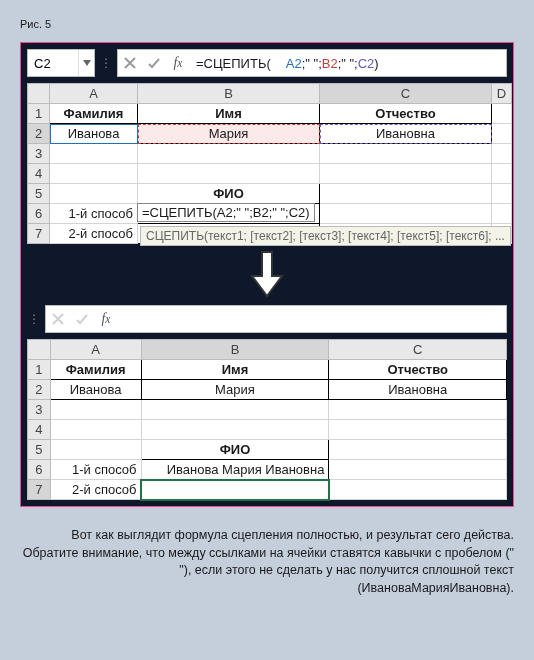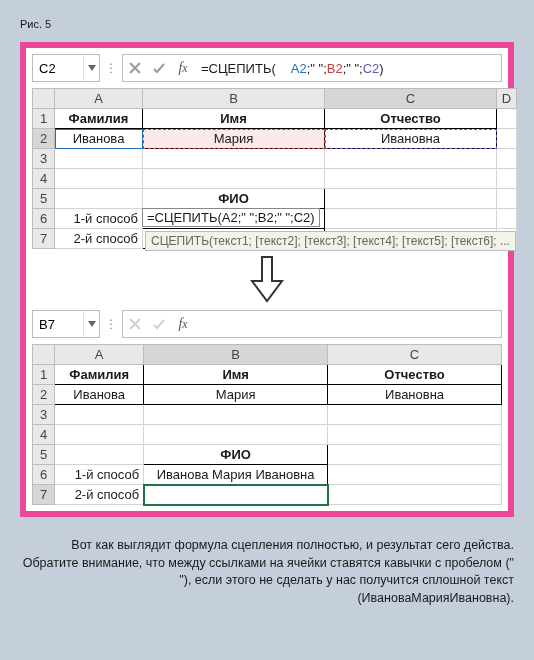--- a/index.html
+++ b/index.html
@@ -7,22 +7,22 @@
     background: #c5cfdc;
     font-family: "Segoe UI", Arial, sans-serif;
     width: 534px;
     height: 660px;
     padding: 18px 20px;
     font-size: 12px;
     color: #1a1a1a;
   }
   .caption { font-size: 11px; margin-bottom: 12px; }
   .panel {
-    background: #ffffff;
-    border: 6px solid #ec4899;
+    background: #0f172a;
+    border: 1px solid #ec4899;
     width: 494px;
   }
   .panel-inner { padding: 6px; }
   .formula-bar {
     display: flex;
     align-items: stretch;
     gap: 4px;
     height: 28px;
     margin-bottom: 6px;
   }
@@ -218,28 +218,20 @@
 </tbody>
       </table>
 
 <div class="arrow-wrap">
   <svg viewBox="0 0 36 48">
           <path d="M13 2 H23 V26 H33 L18 46 L3 26 H13 Z" fill="#fff" stroke="#333" stroke-width="2"></path>
         </svg>
 </div>
 
 <div class="formula-bar">
-  <div class="namebox">
-    <input value="B7" style="">
-    <div class="dd">
-      <svg viewBox="0 0 8 6">
-              <path d="M0 0 L8 0 L4 6 Z" fill="#666"></path>
-            </svg>
-    </div>
-  </div>
   <div class="sep">⋮</div>
   <div class="fbox">
     <div class="fbtn">
       <svg viewBox="0 0 14 14">
               <path d="M2 2 L12 12 M12 2 L2 12" stroke="#d0d0d0" stroke-width="2"></path>
             </svg>
     </div>
     <div class="fbtn">
       <svg viewBox="0 0 14 14">
               <path d="M2 8 L5 11 L12 3" stroke="#d0d0d0" stroke-width="2" fill="none"></path>
@@ -290,21 +282,21 @@
           </tr>
   <tr>
     <th class="rh">5</th>
     <td></td>
     <td class="hdr">ФИО</td>
     <td></td>
   </tr>
   <tr>
     <th class="rh">6</th>
     <td class="right">1-й способ</td>
-    <td class="databox" style="text-align:center">Иванова Мария Ивановна</td>
+    <td class="databox" style="text-align:right">Иванова Мария Ивановна</td>
     <td></td>
   </tr>
   <tr>
     <th class="rh sel-rh">7</th>
     <td class="right">2-й способ</td>
     <td class="databox active-cell"></td>
     <td></td>
   </tr>
 </tbody>
       </table>

